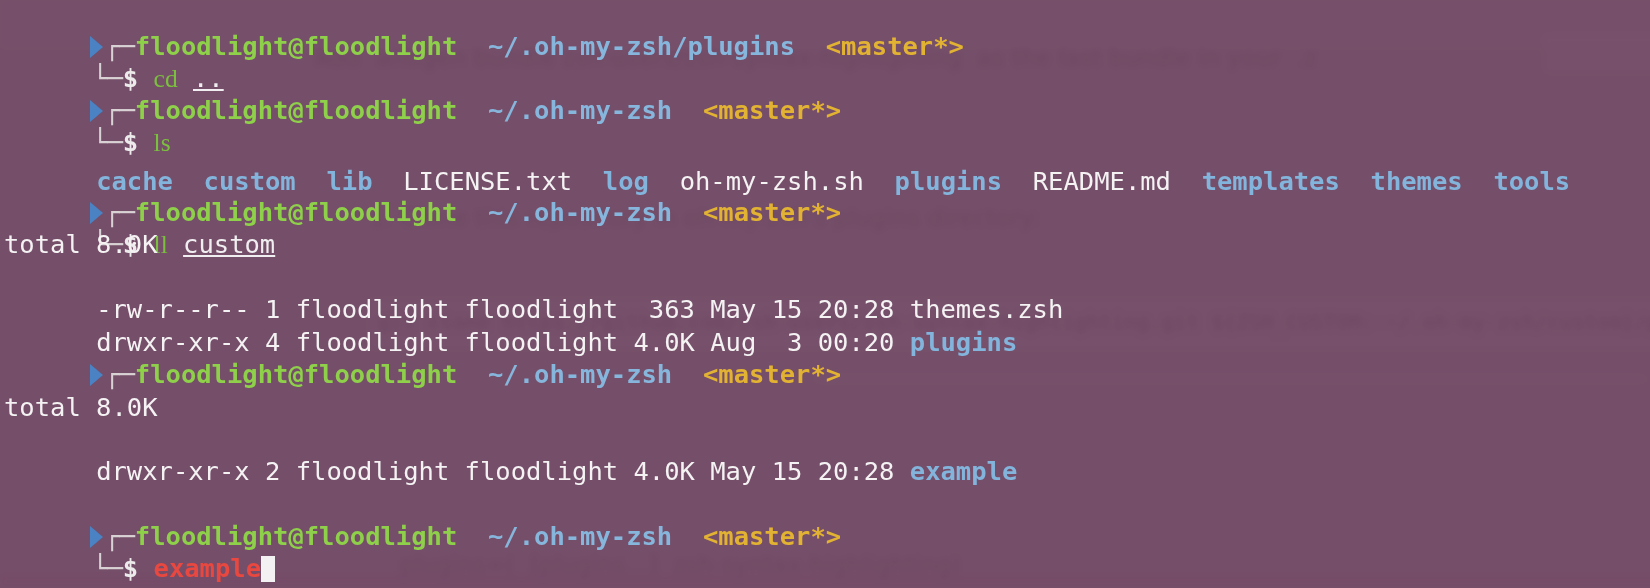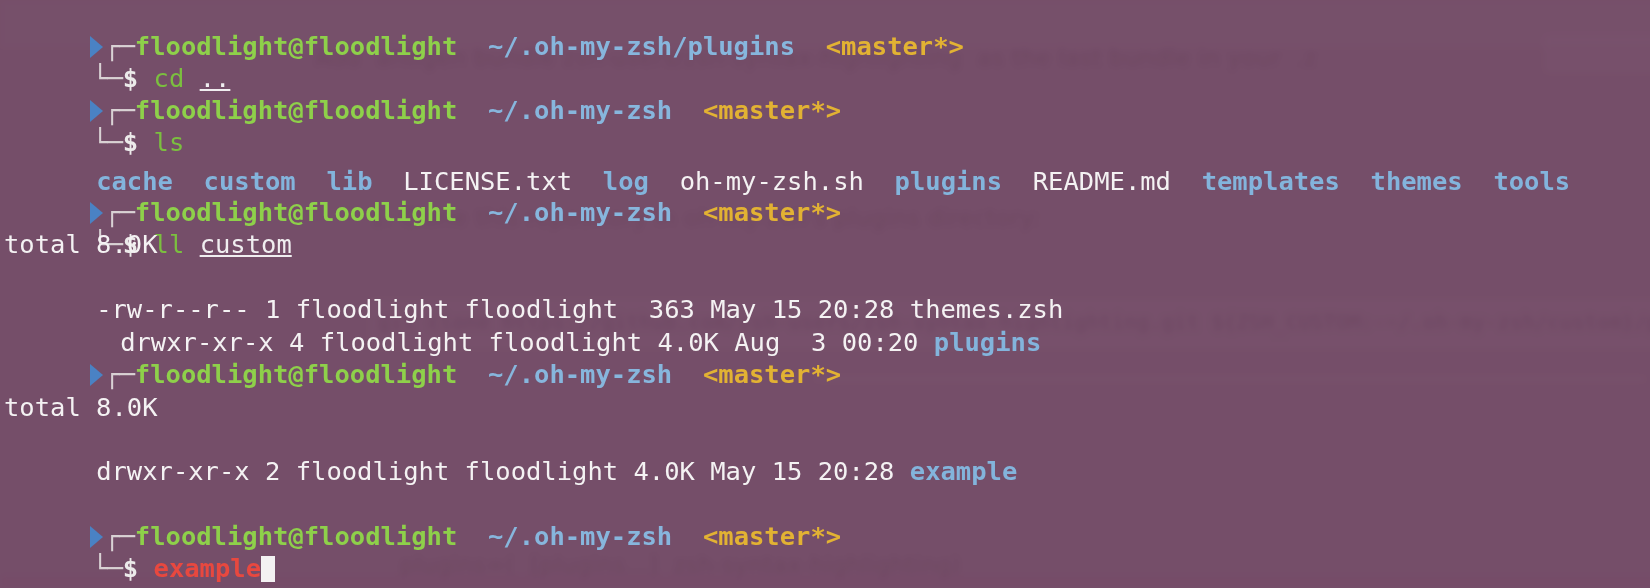--- a/index.html
+++ b/index.html
@@ -92,21 +92,21 @@
     margin-left: -2px;
     margin-right: 1px;
   }
   .frame  { color: #d9d2d4; }
   .user   { color: #8ed04a; font-weight: bold; }
   .path   { color: #87b6dd; font-weight: bold; }
   .branch { color: #e2b233; font-weight: bold; }
   .dollar { color: #eceaea; font-weight: bold; }
 
   
-  .cmd-ok   { color: #7bbf3f; }
+  .cmd-ok   { color: #7bbf3f; font-family: Liberation Serif, serif; }
   .cmd-bad  { color: #e8483f; font-weight: bold; }
   .arg-path { color: #f0eef0; text-decoration: underline; }
   .plain    { color: #f1eef0; }
 
   
   .dir   { color: #83b4dc; font-weight: bold; }
   .file  { color: #f4f2f3; }
   .meta  { color: #f4f2f3; }
 
   .cursor {
@@ -158,21 +158,21 @@
     <div class="row" style="top:164px;">
       <span class="arrow"></span><span class="frame">┌─</span><span class="user">floodlight@floodlight</span><span class="plain">  </span><span class="path">~/.oh-my-zsh</span><span class="plain">  </span><span class="branch">&lt;master*&gt;</span>
     </div>
     <div class="row" style="top:196px;">
       <span class="frame">└─</span><span class="dollar">$</span><span class="plain"> </span><span class="cmd-ok">ll</span><span class="plain"> </span><span class="arg-path">custom</span>
     </div>
     <div class="row pl" style="top:228px;color:#f4f2f3;">total 8.0K</div>
     <div class="row pl" style="top:261px;">
       <span class="meta">-rw-r--r-- 1 floodlight floodlight  363 May 15 20:28 </span><span class="file">themes.zsh</span>
     </div>
-    <div class="row pl" style="top:294px;margin-left:24px;">
+    <div class="row pl" style="top:294px;">
       <span class="meta">drwxr-xr-x 4 floodlight floodlight 4.0K Aug  3 00:20 </span><span class="dir">plugins</span>
     </div>
 
     <div class="row" style="top:326px;">
       <span class="arrow"></span><span class="frame">┌─</span><span class="user">floodlight@floodlight</span><span class="plain">  </span><span class="path">~/.oh-my-zsh</span><span class="plain">  </span><span class="branch">&lt;master*&gt;</span>
     </div>
     <div class="row pl" style="top:391px;color:#f4f2f3;">total 8.0K</div>
     <div class="row pl" style="top:423px;">
       <span class="meta">drwxr-xr-x 2 floodlight floodlight 4.0K May 15 20:28 </span><span class="dir">example</span>
     </div>

